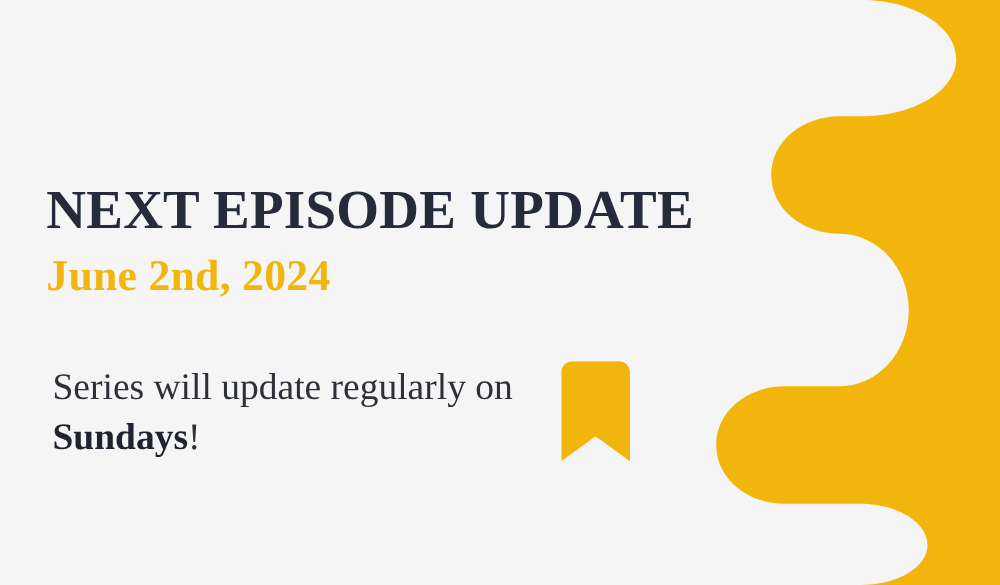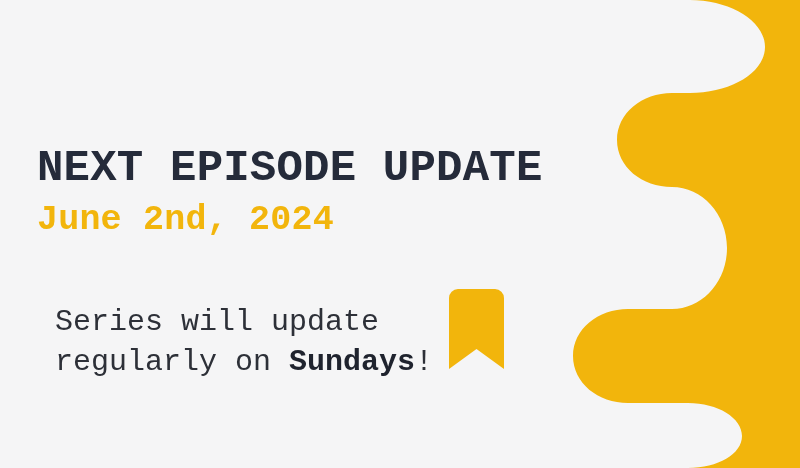--- a/index.html
+++ b/index.html
@@ -6,21 +6,21 @@
     margin: 0;
     padding: 0;
     background: #ffffff;
   }
   .banner {
     position: relative;
     width: 800px;
     height: 468px;
     overflow: hidden;
     background: #f5f5f6;
-    font-family: Liberation Mono, monospace;
+    font-family: Liberation Serif, serif;
   }
   .wave-layer {
     position: absolute;
     inset: 0;
     width: 800px;
     height: 468px;
     pointer-events: none;
   }
   .content {
     position: absolute;
@@ -50,21 +50,21 @@
     font-weight: bold;
     letter-spacing: 0.2px;
     line-height: 1;
     color: #f2b50c;
     white-space: nowrap;
   }
   .subtext {
     position: absolute;
     left: 1px;
     top: 286px;
-    margin: 17px;
+    margin: 4px;
     font-size: 30px;
     font-weight: normal;
     line-height: 1.33;
     color: #2d3038;
     width: 400px;
   }
   .subtext .strong {
     font-weight: bold;
     color: #1f232e;
   }

